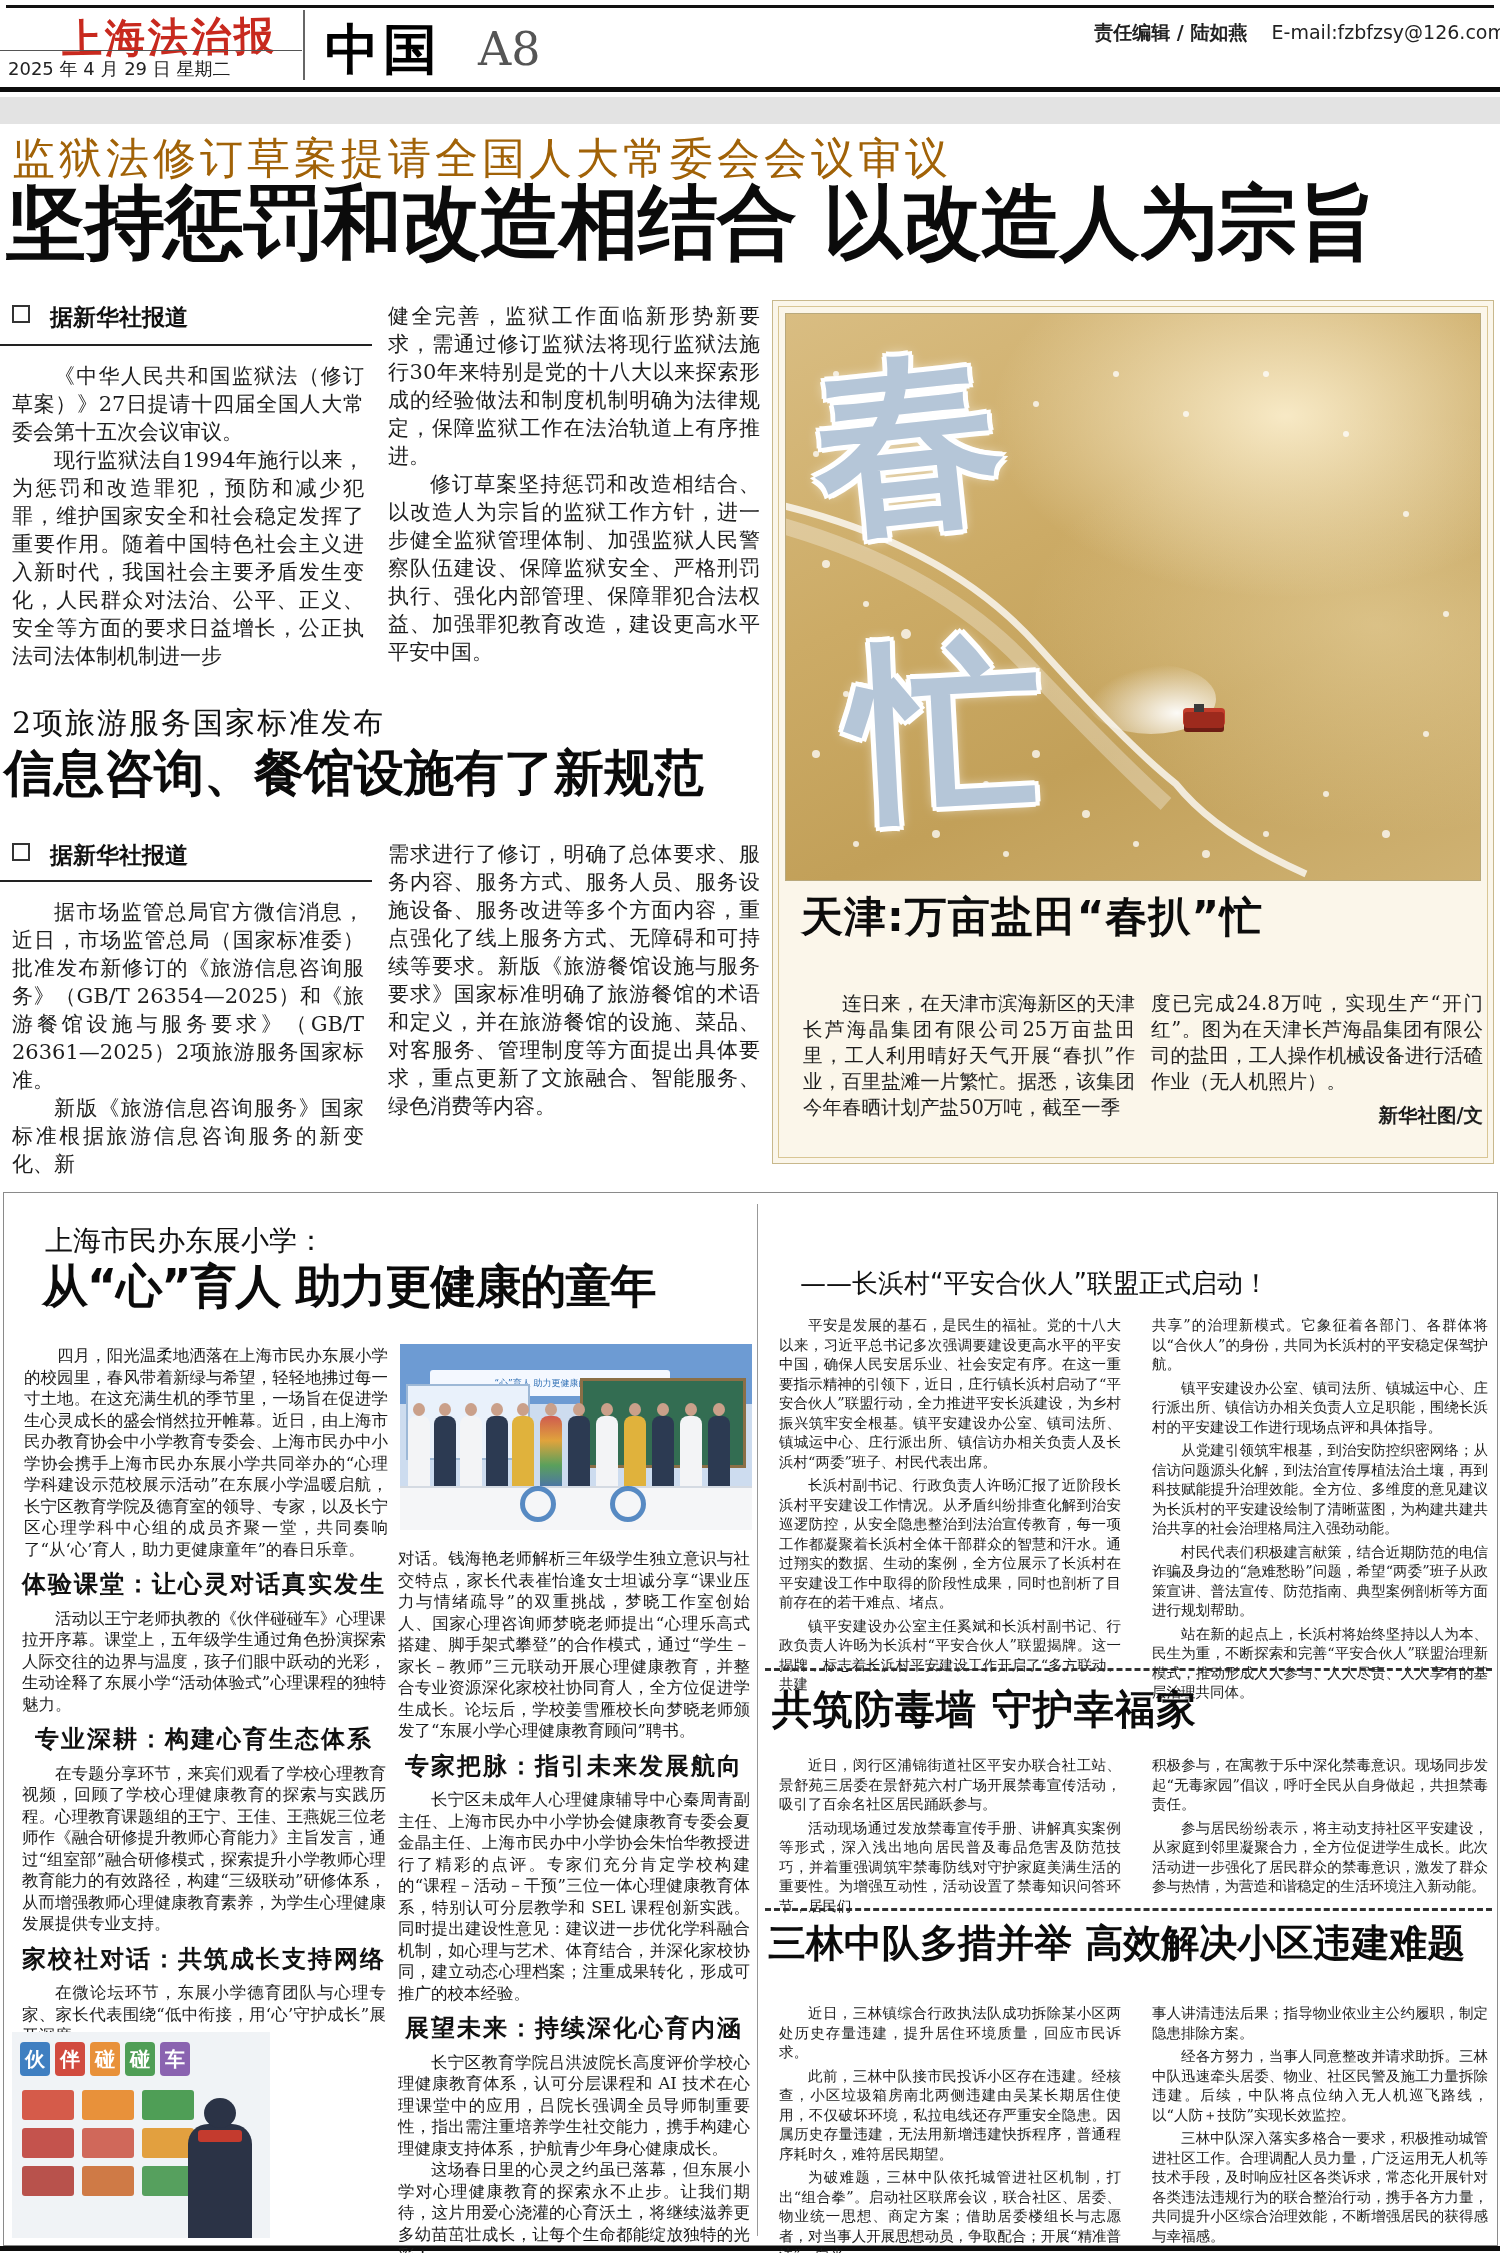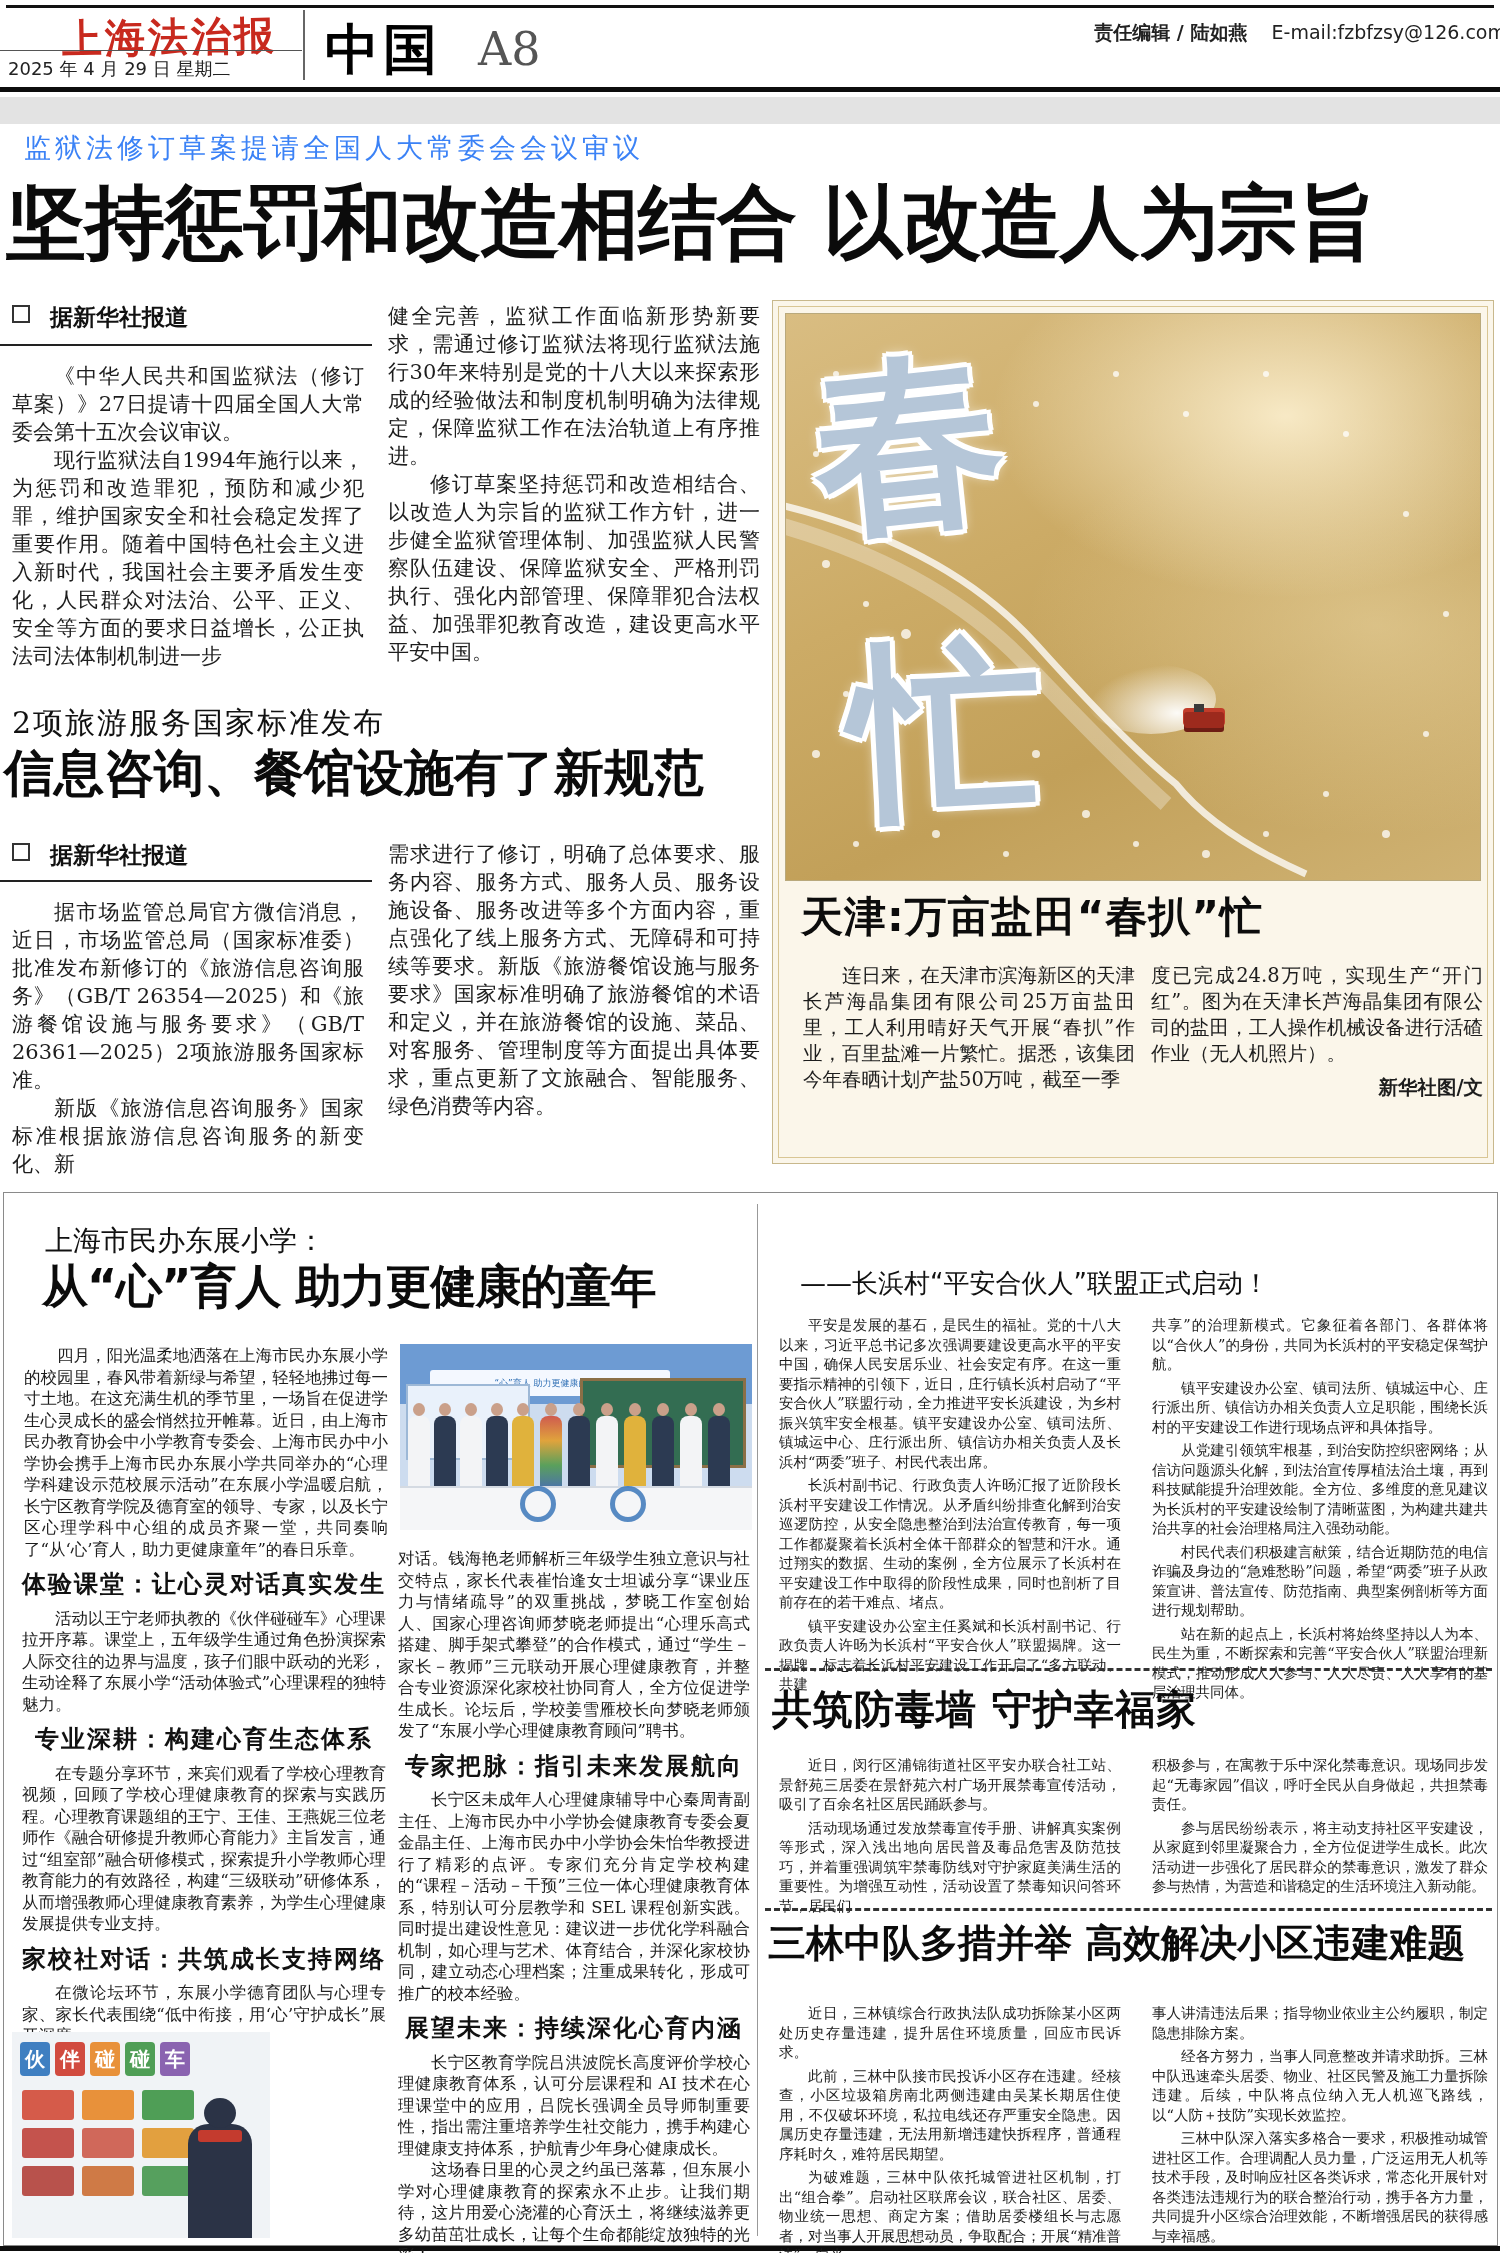--- a/index.html
+++ b/index.html
@@ -13,21 +13,21 @@
   .hdr-date{left:8px;top:57px;font-size:18px;font-family:"DejaVu Sans","Liberation Sans",sans-serif;color:#222;}
   .hdr-hline{left:0;top:50px;width:302px;height:1px;background:#555;}
   .hdr-vbar{left:303px;top:10px;width:2px;height:70px;background:#666;}
   .sec-name{left:325px;top:14px;font-size:54px;font-weight:900;letter-spacing:4px;color:#000;}
   .page-no{left:478px;top:22px;font-size:46px;color:#555;font-family:"DejaVu Serif",serif;}
   .editor{right:10px;top:20px;font-size:19px;color:#222;font-family:"DejaVu Sans","Liberation Sans",sans-serif;}
   .editor b{font-weight:bold;}
   .thick-rule{left:0;top:87px;width:1500px;height:5px;background:#0d0d0d;}
   .gray-band{left:0;top:97px;width:1500px;height:27px;background:#e3e3e3;}
   
-  .lead-kicker{left:24px;top:130px;font-size:27px;letter-spacing:4px;color:#3b82f6;white-space:nowrap;}
+  .lead-kicker{left:12px;top:130px;font-size:43px;letter-spacing:4px;color:#a16207;white-space:nowrap;}
   .lead-headline{left:6px;top:170px;width:1490px;font-size:80px;font-weight:900;letter-spacing:-1px;
                  white-space:nowrap;color:#0b0b0b;font-family:"DejaVu Serif","Liberation Serif",serif;}
   
   .byline{font-family:"DejaVu Sans","Liberation Sans",sans-serif;font-weight:bold;font-size:23px;color:#111;}
   .byline .sq{display:inline-block;width:14px;height:14px;border:2px solid #333;margin-right:12px;vertical-align:2px;}
   .col-rule{height:2px;background:#222;}
   
   .bodycol{text-align:justify;}
   .bodycol p{margin:0;text-indent:2em;}
   .bodycol p.noind{text-indent:0;}
@@ -50,21 +50,21 @@
                             4px 4px 0 #fff,-4px 4px 0 #fff,4px -4px 0 #fff,-4px -4px 0 #fff,0 0 14px #fff;}
   .char-top{left:28px;top:4px;transform:rotate(-6deg);}
   .char-bottom{left:66px;top:290px;transform:rotate(-3deg);}
   .machine{position:absolute;left:398px;top:398px;width:40px;height:16px;background:#9d2a1d;border-radius:3px;
            box-shadow:0 4px 0 #6d1d14, 0 -3px 0 1px #c23c2a;}
   .machine:after{content:"";position:absolute;left:10px;top:-8px;width:10px;height:8px;background:#3a3a3a;}
   .wake{position:absolute;left:300px;top:350px;width:130px;height:70px;border-radius:50%;
         background:radial-gradient(ellipse at 70% 70%, rgba(255,255,255,.95), rgba(255,255,255,0) 70%);}
   .photo-head{left:28px;top:588px;font-size:42px;font-weight:900;letter-spacing:1px;
               font-family:"DejaVu Sans","Liberation Sans",sans-serif;color:#0c0c0c;}
-  .cap-col{font-size:19.5px;line-height:26px;text-align:justify;}
+  .cap-col{font-size:19.5px;line-height:26px;text-align:justify;margin-top:28px;}
   .cap-credit{text-align:right;margin-top:8px;font-weight:bold;}
   
   .bottom-box{left:3px;top:1192px;width:1493px;height:1052px;border:1px solid #8a8a8a;background:#fff;}
   .bottom-rule{left:0;top:2246px;width:1500px;height:5px;background:#0d0d0d;}
   .mid-divider{left:757px;top:1204px;width:1px;height:1032px;background:#999;}
   
   .school-kicker{left:45px;top:1222px;font-size:28px;font-family:"DejaVu Sans","Liberation Sans",sans-serif;color:#111;}
   .school-headline{left:42px;top:1256px;font-size:46px;font-weight:900;letter-spacing:-1px;white-space:nowrap;
                    font-family:"DejaVu Sans","Liberation Sans",sans-serif;color:#0b0b0b;}
   .school-body{font-size:16.5px;line-height:21.5px;text-align:justify;}

